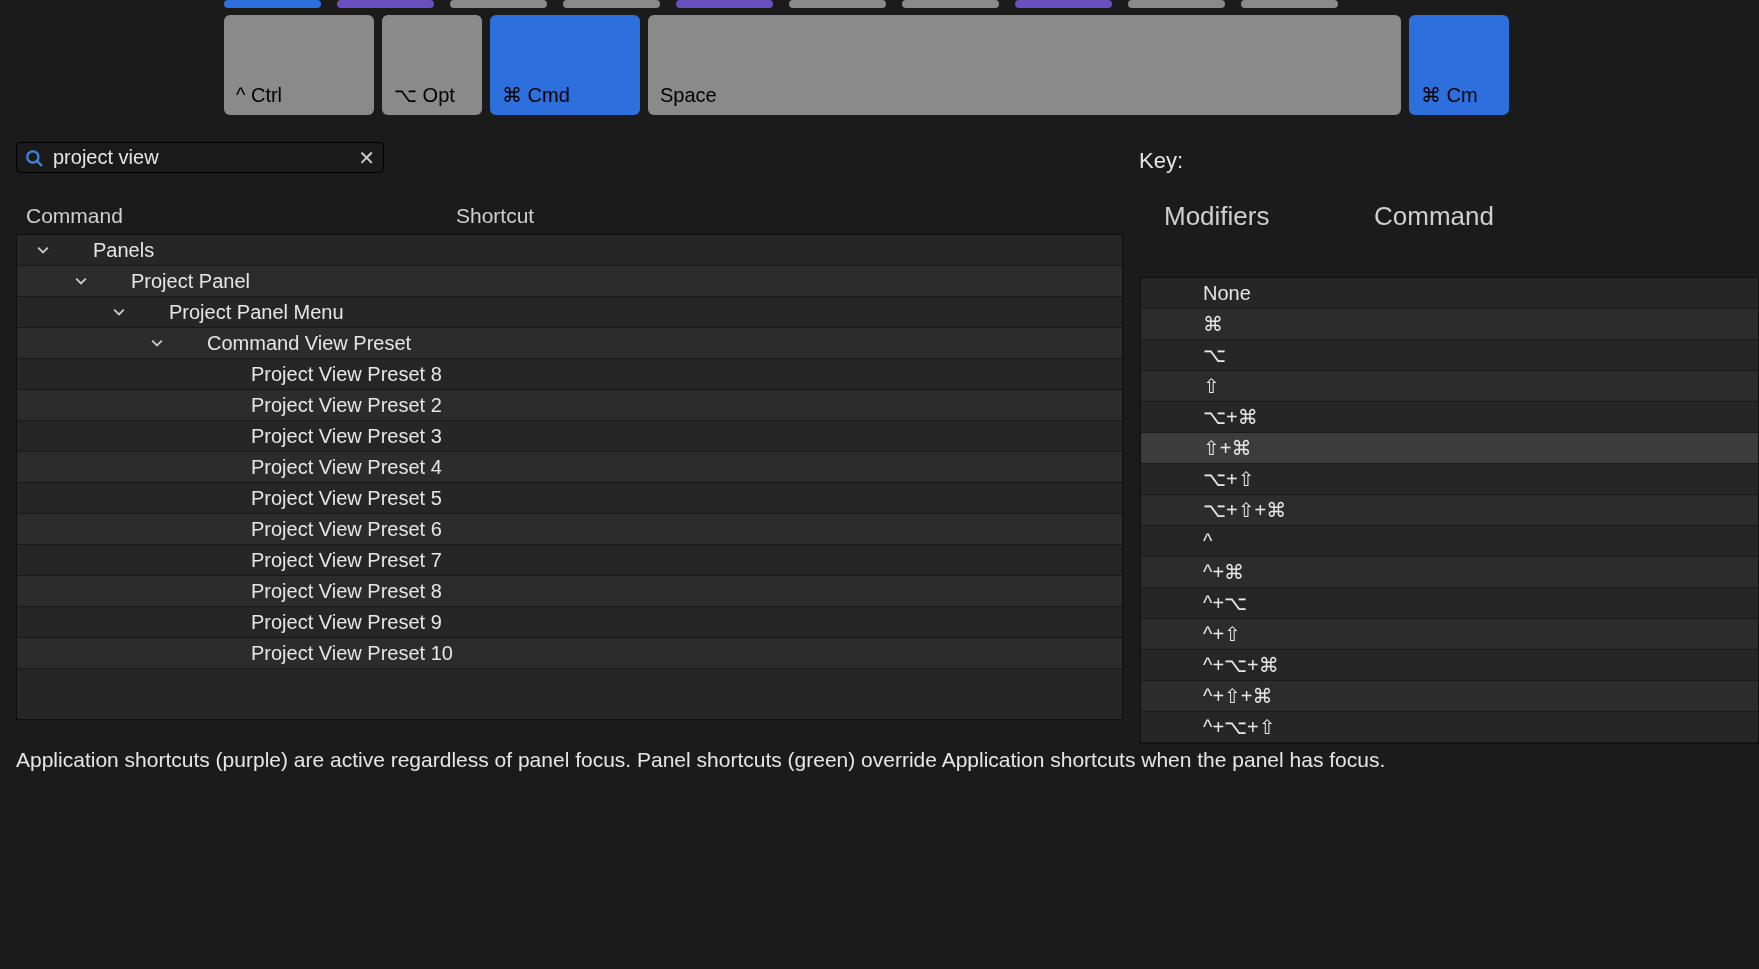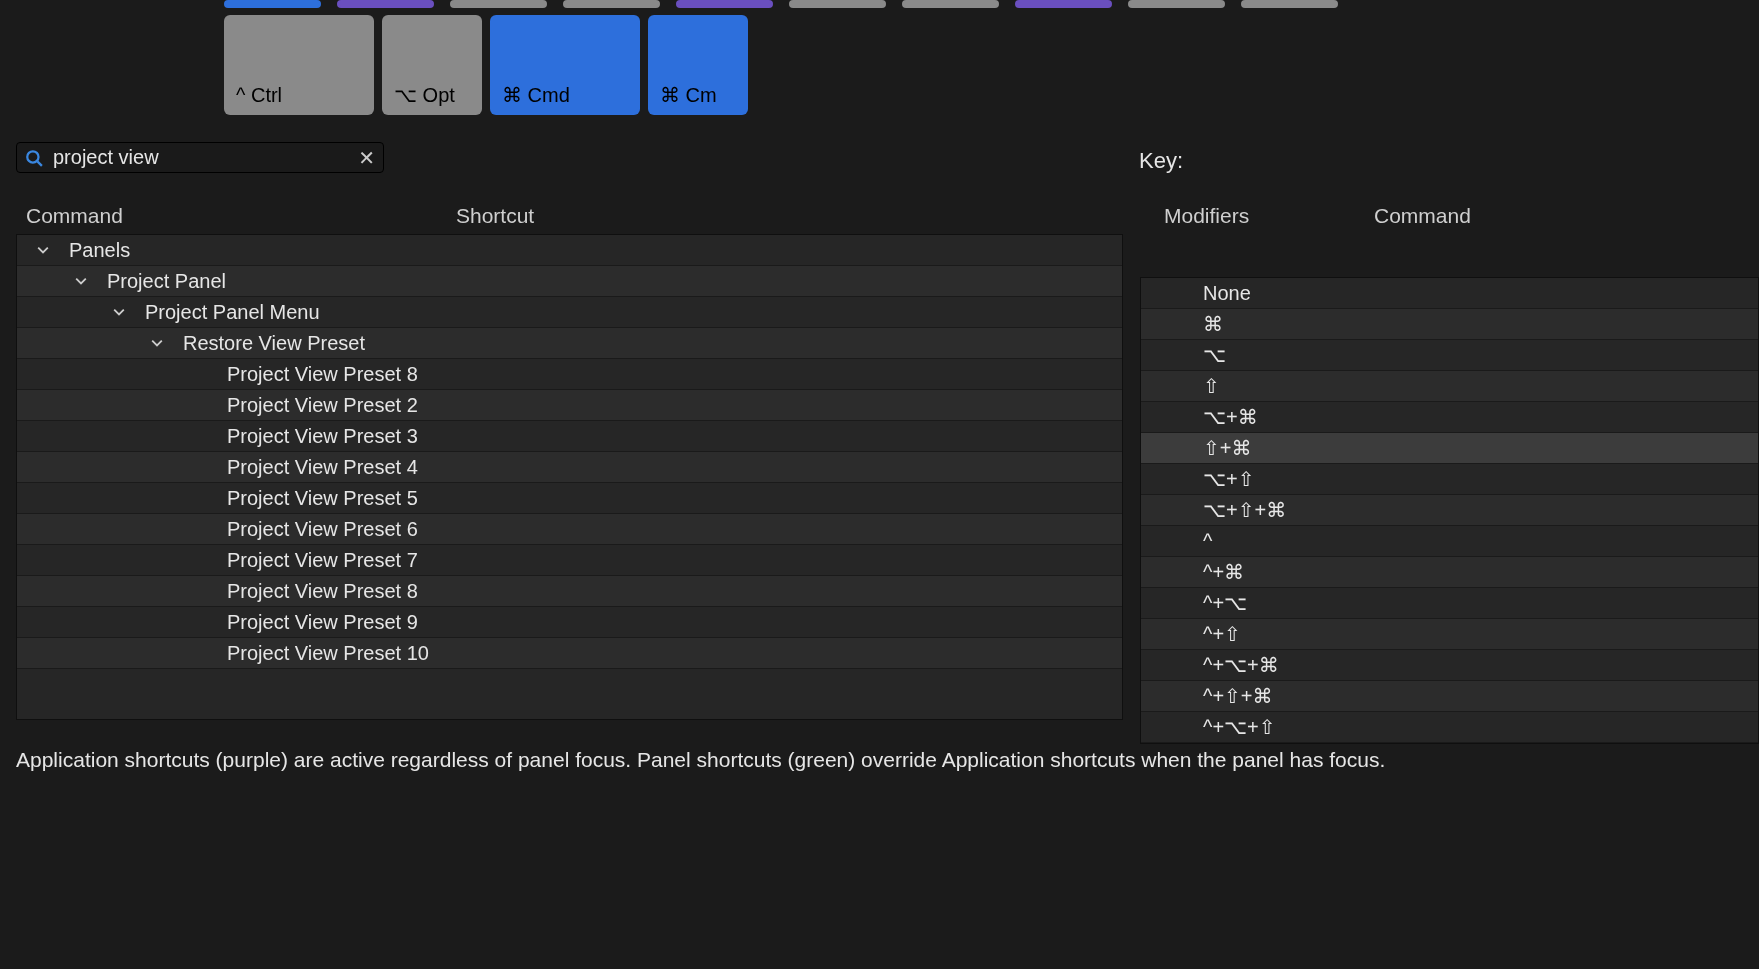--- a/index.html
+++ b/index.html
@@ -55,26 +55,26 @@
   .hdr.command{width:430px;padding-left:10px}
   .hdr.shortcut{flex:1;}
   .left-pane{position:absolute;left:0;top:36px;width:1105px;height:484px;
     border:1px solid var(--border);background:var(--panel);}
   .tree-row{height:31px;display:flex;align-items:center;padding-left:8px;
     border-bottom:1px solid #1a1a1a;box-sizing:border-box;}
   .tree-row.a{background:var(--row-a);}
   .tree-row.b{background:var(--row-b);}
   .chev{width:20px;text-align:center;color:#ccc;font-size:14px;user-select:none;}
   .chev svg{width:12px;height:12px;display:block;}
-  .tree-row .txt{color:var(--text);font-size:20px;}
+  .tree-row .txt{color:var(--text);font-size:20px;margin-left:24px;}
 
   
   .right-pane{position:absolute;left:1124px;top:0;right:0;}
   .right-headers{display:flex;height:36px;align-items:center;}
-  .right-headers .hdr{color:#cfcfcf;font-size:21px;}
+  .right-headers .hdr{color:#cfcfcf;font-size:26px;}
   .hdr.modifiers{width:210px;padding-left:24px;}
   .hdr.rcmd{flex:1;padding-left:0px;}
   .right-list{border:1px solid var(--border);background:var(--panel);margin-top:43px;}
   .right-row{height:31px;display:flex;align-items:center;padding-left:62px;
     box-sizing:border-box;border-bottom:1px solid #1a1a1a;font-size:20px;}
   .right-row.a{background:var(--row-a);}
   .right-row.b{background:var(--row-b);}
   .right-row.sel{background:var(--row-sel);}
 
   .info-text{position:absolute;left:16px;top:748px;right:24px;
@@ -109,20 +109,23 @@
       </div>
     <div class="kbd-row bottom" id="kbd-bottom">
         <div class="key " style="width: 150px;">
           <span class="lbl">^ Ctrl</span>
         </div>
         <div class="key " style="width: 100px;">
           <span class="lbl">⌥ Opt</span>
         </div>
         <div class="key blue" style="width: 150px;">
           <span class="lbl">⌘ Cmd</span>
+        </div>
+        <div class="key " style="width: 753px;">
+          <span class="lbl">Space</span>
         </div>
         <div class="key blue" style="width: 100px;">
           <span class="lbl">⌘ Cm</span>
         </div>
       </div>
   </div>
 
   <div class="search-wrap">
     <span class="search-icon">
       <svg viewBox="0 0 16 16" fill="none" stroke="#3a87e0" stroke-width="2">
@@ -173,21 +176,21 @@
           <span class="txt">Project Panel Menu</span>
         </div>
         <div class="tree-row b">
           <span style="display: inline-block; width: 126px;"></span>
           <span class="chev">
             <svg viewBox="0 0 10 10">
               <path d="M1 3 L5 7 L9 3" fill="none" stroke="#ccc" stroke-width="1.5"></path>
             </svg>
           </span>
           <span style="width: 12px; display: inline-block;"></span>
-          <span class="txt">Restore View Preset</span>
+          <span class="txt">Command View Preset</span>
         </div>
         <div class="tree-row a">
           <span style="display: inline-block; width: 164px;"></span>
           <span style="width: 38px; display: inline-block;"></span>
           <span class="txt">Project View Preset 8</span>
         </div>
         <div class="tree-row b">
           <span style="display: inline-block; width: 164px;"></span>
           <span style="width: 38px; display: inline-block;"></span>
           <span class="txt">Project View Preset 2</span>

